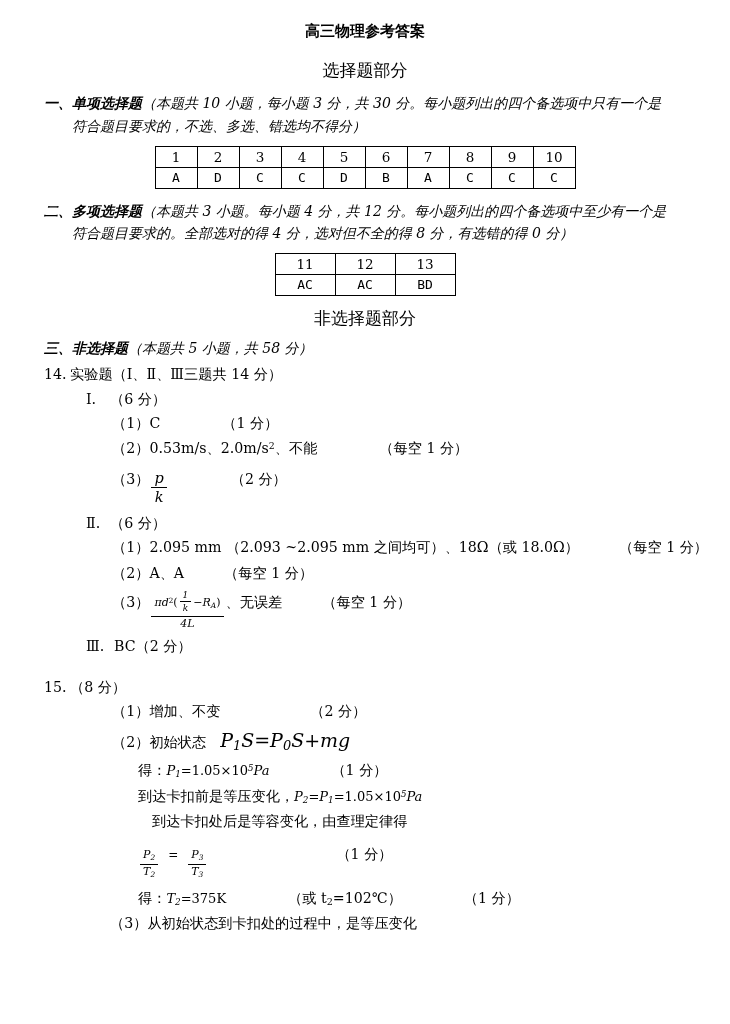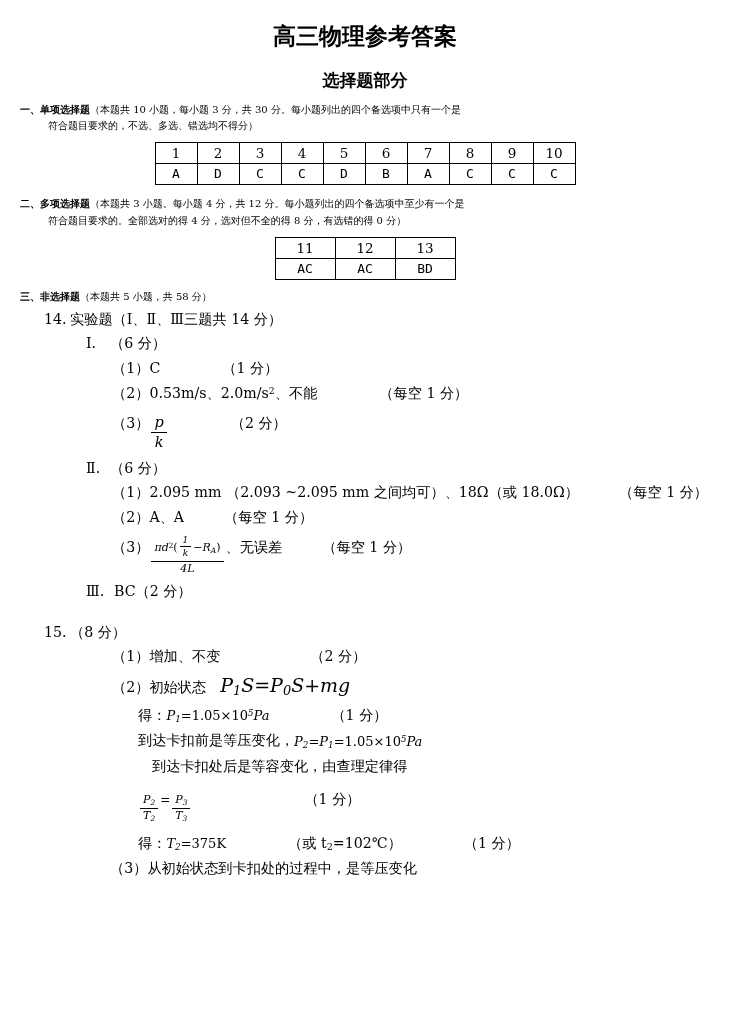--- a/index.html
+++ b/index.html
@@ -27,42 +27,43 @@
   .title-main {
     text-align: center;
     font-size: 20px;
     font-weight: bold;
     letter-spacing: 0.5px;
     margin-top: 78px;
     line-height: 1.2;
   }
   .title-sub {
     text-align: center;
-    font-size: 23px;
+    font-size: 15px;
     font-weight: bold;
     margin-top: 22px;
     line-height: 1.2;
   }
   .section-banner {
     text-align: center;
     font-size: 17px;
-    font-weight: bold;
+    font-weight: normal;
     margin-top: 20px;
     line-height: 1.2;
   }
   .section-banner.second {
     margin-top: 12px;
   }
 
   
   .block {
-    margin-left: 20px;
+    margin-left: 44px;
     margin-right: 40px;
-    font-size: 10px;
+    font-size: 14px;
     line-height: 1.62;
+    font-style: italic;
   }
   .qhead {
     font-weight: bold;
   }
   .indent-hang {
     text-indent: 0;
     padding-left: 28px;
   }
 
   
@@ -195,20 +196,21 @@
       </tr>
       <tr>
         <td>AC</td>
         <td>AC</td>
         <td>BD</td>
       </tr>
     </tbody>
       </table>
   </div>
 
+  <div class="section-banner second">非选择题部分</div>
 
   <div class="block" style="margin-top:9px;">
     <div><span class="qhead">三、非选择题</span><span class="normal">（本题共 5 小题，共 58 分）</span></div>
   </div>
 
   <div class="lvl1" style="margin-top:2px;">
     <div class="row">
       <span style="display:inline-block;width:26px;">14.</span>
       <span>实验题（Ⅰ、Ⅱ、Ⅲ三题共 14 分）</span>
     </div>
@@ -315,21 +317,21 @@
 
     <div class="row" style="margin-left:26px;align-items:flex-end;">
       <span>到达卡扣前是等压变化，</span>
       <span class="mathit" style="font-size:13px;"><span>P</span><sub>2</sub><span>=P</span><sub>1</sub><span class="mathup">=1.05×10</span><sup>5</sup><span>Pa</span></span>
     </div>
 
     <div class="row" style="margin-left:40px;">
       <span>到达卡扣处后是等容变化，由查理定律得</span>
     </div>
 
-    <div class="row" style="margin-left:26px; margin-top:8px;">
+    <div class="row" style="margin-left:26px; margin-top:8px;gap:8px;">
       <span class="frac small mathit">
         <span class="num"><span>P</span><sub>2</sub></span>
         <span class="den"><span>T</span><sub>2</sub></span>
       </span>
       <span class="mathit" style="font-size:12px;">=</span>
       <span class="frac small mathit">
         <span class="num"><span>P</span><sub>3</sub></span>
         <span class="den"><span>T</span><sub>3</sub></span>
       </span>
       <span style="display:inline-block;width:112px;"></span>

